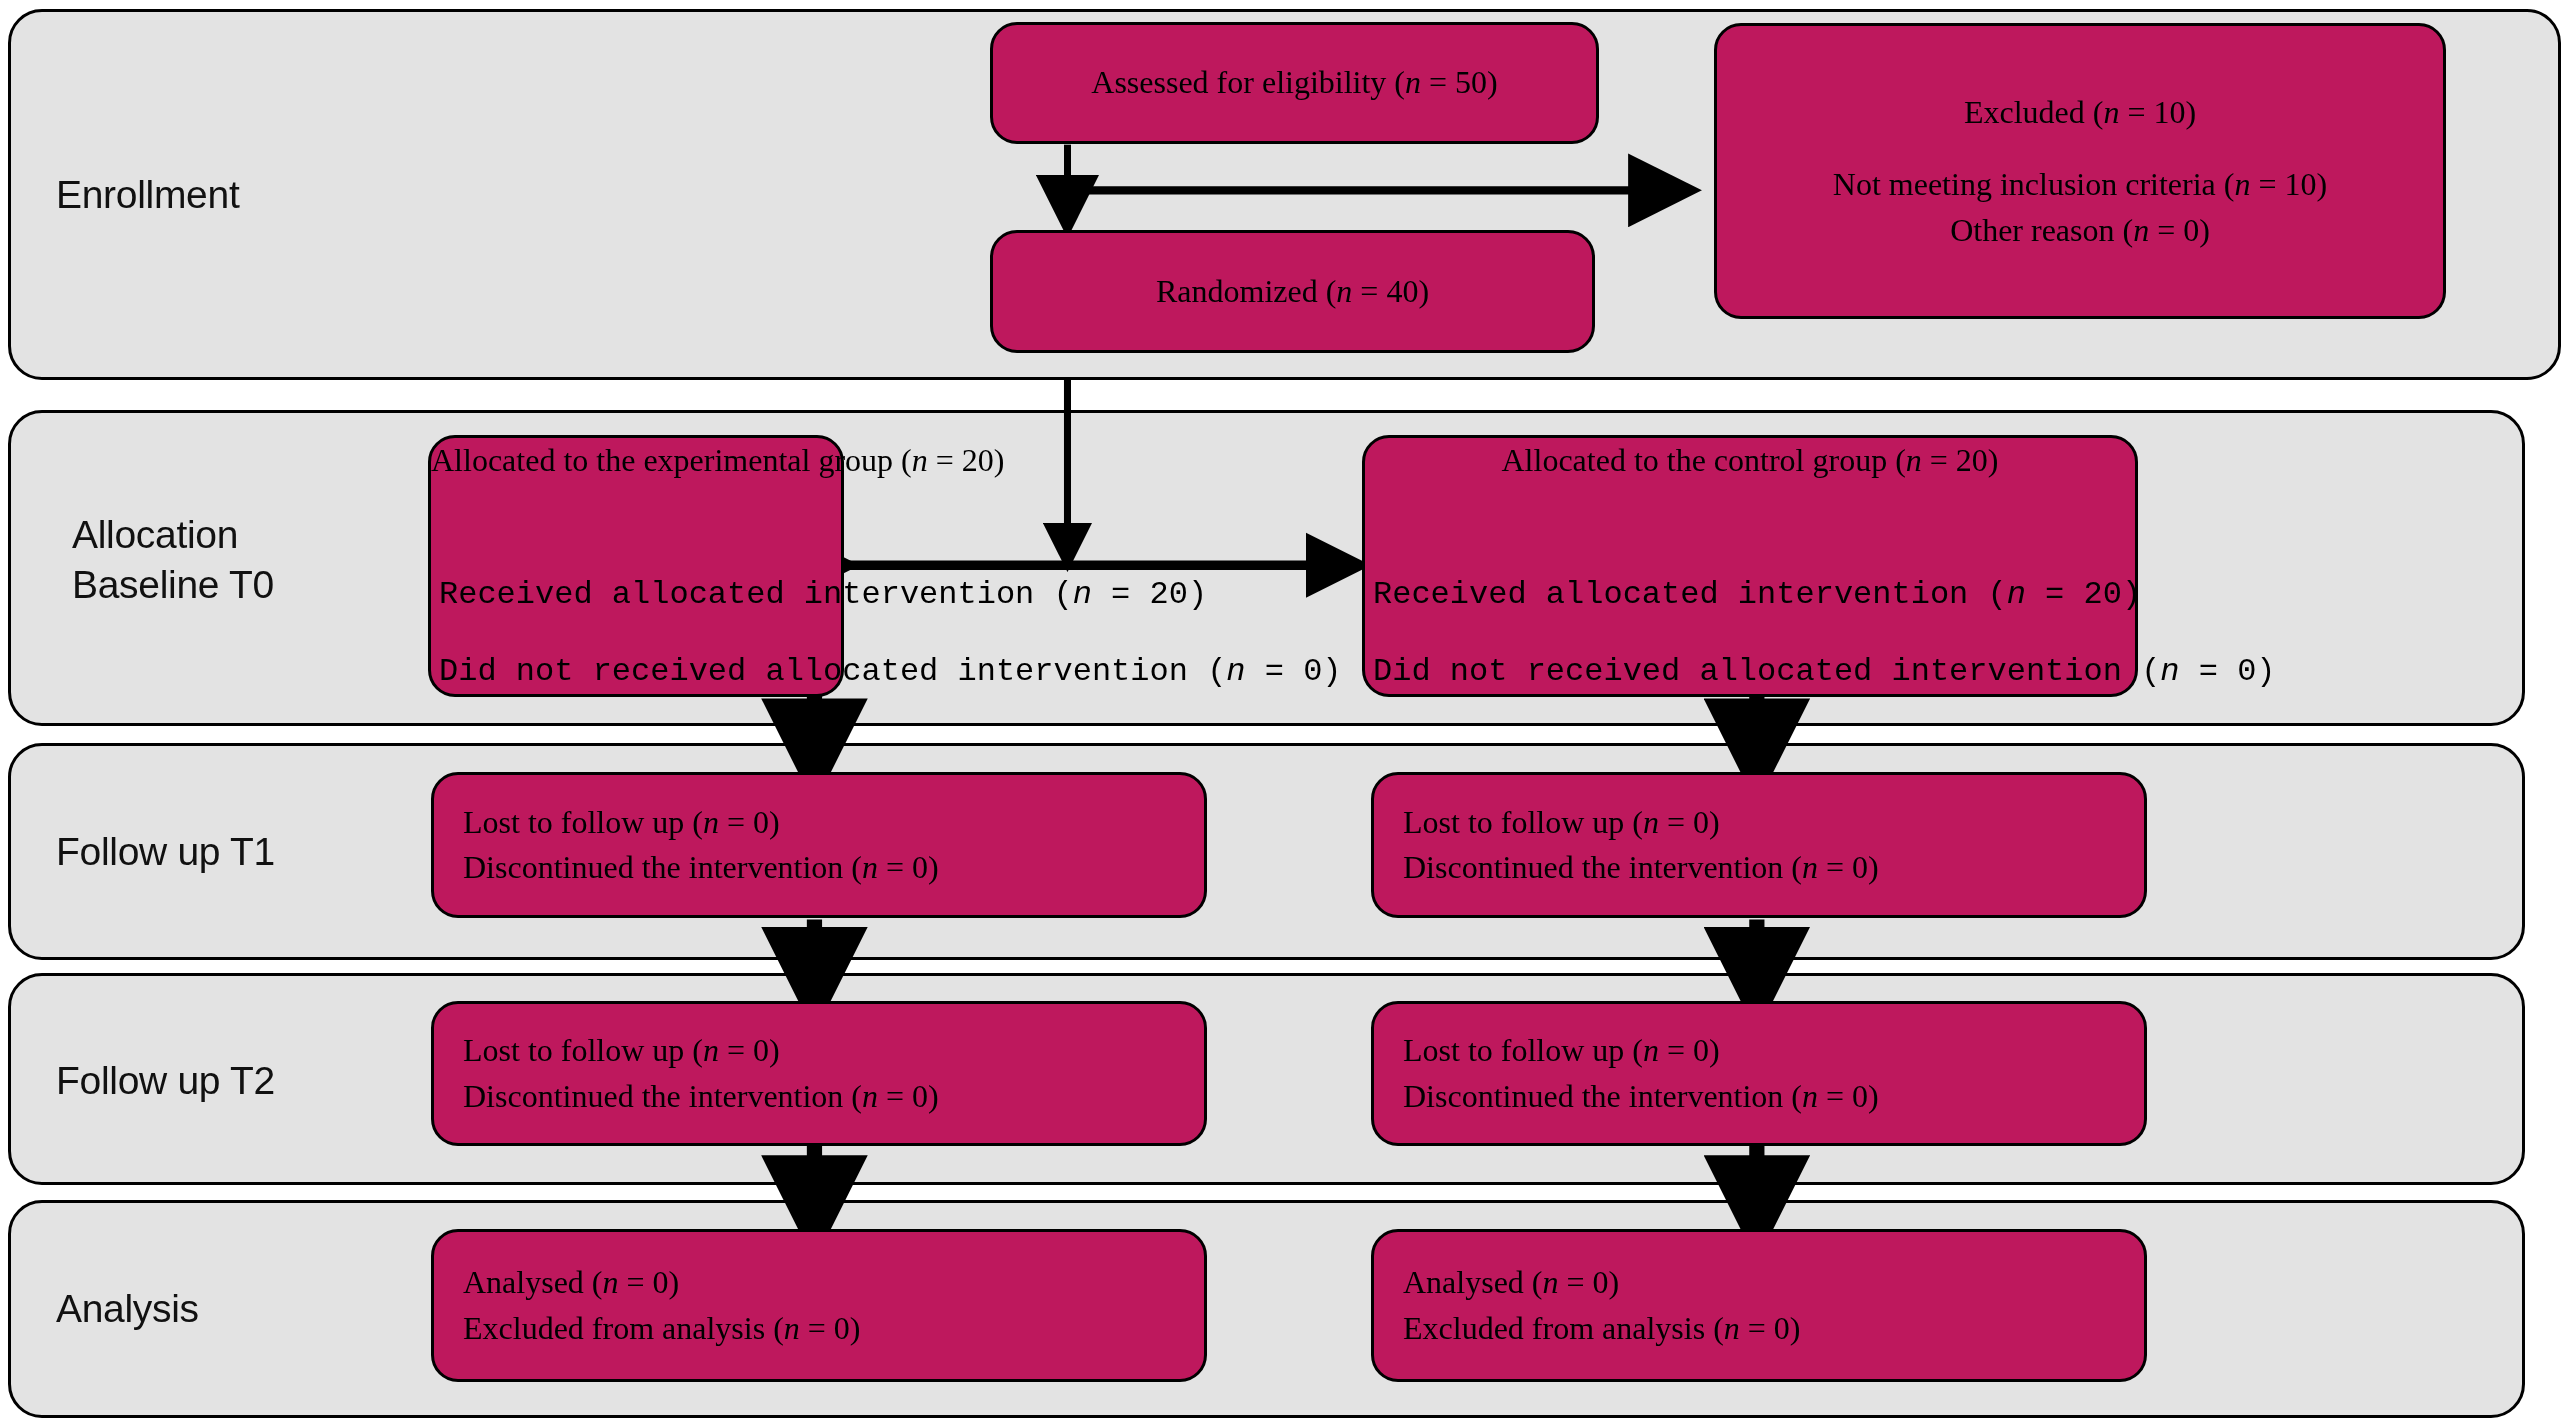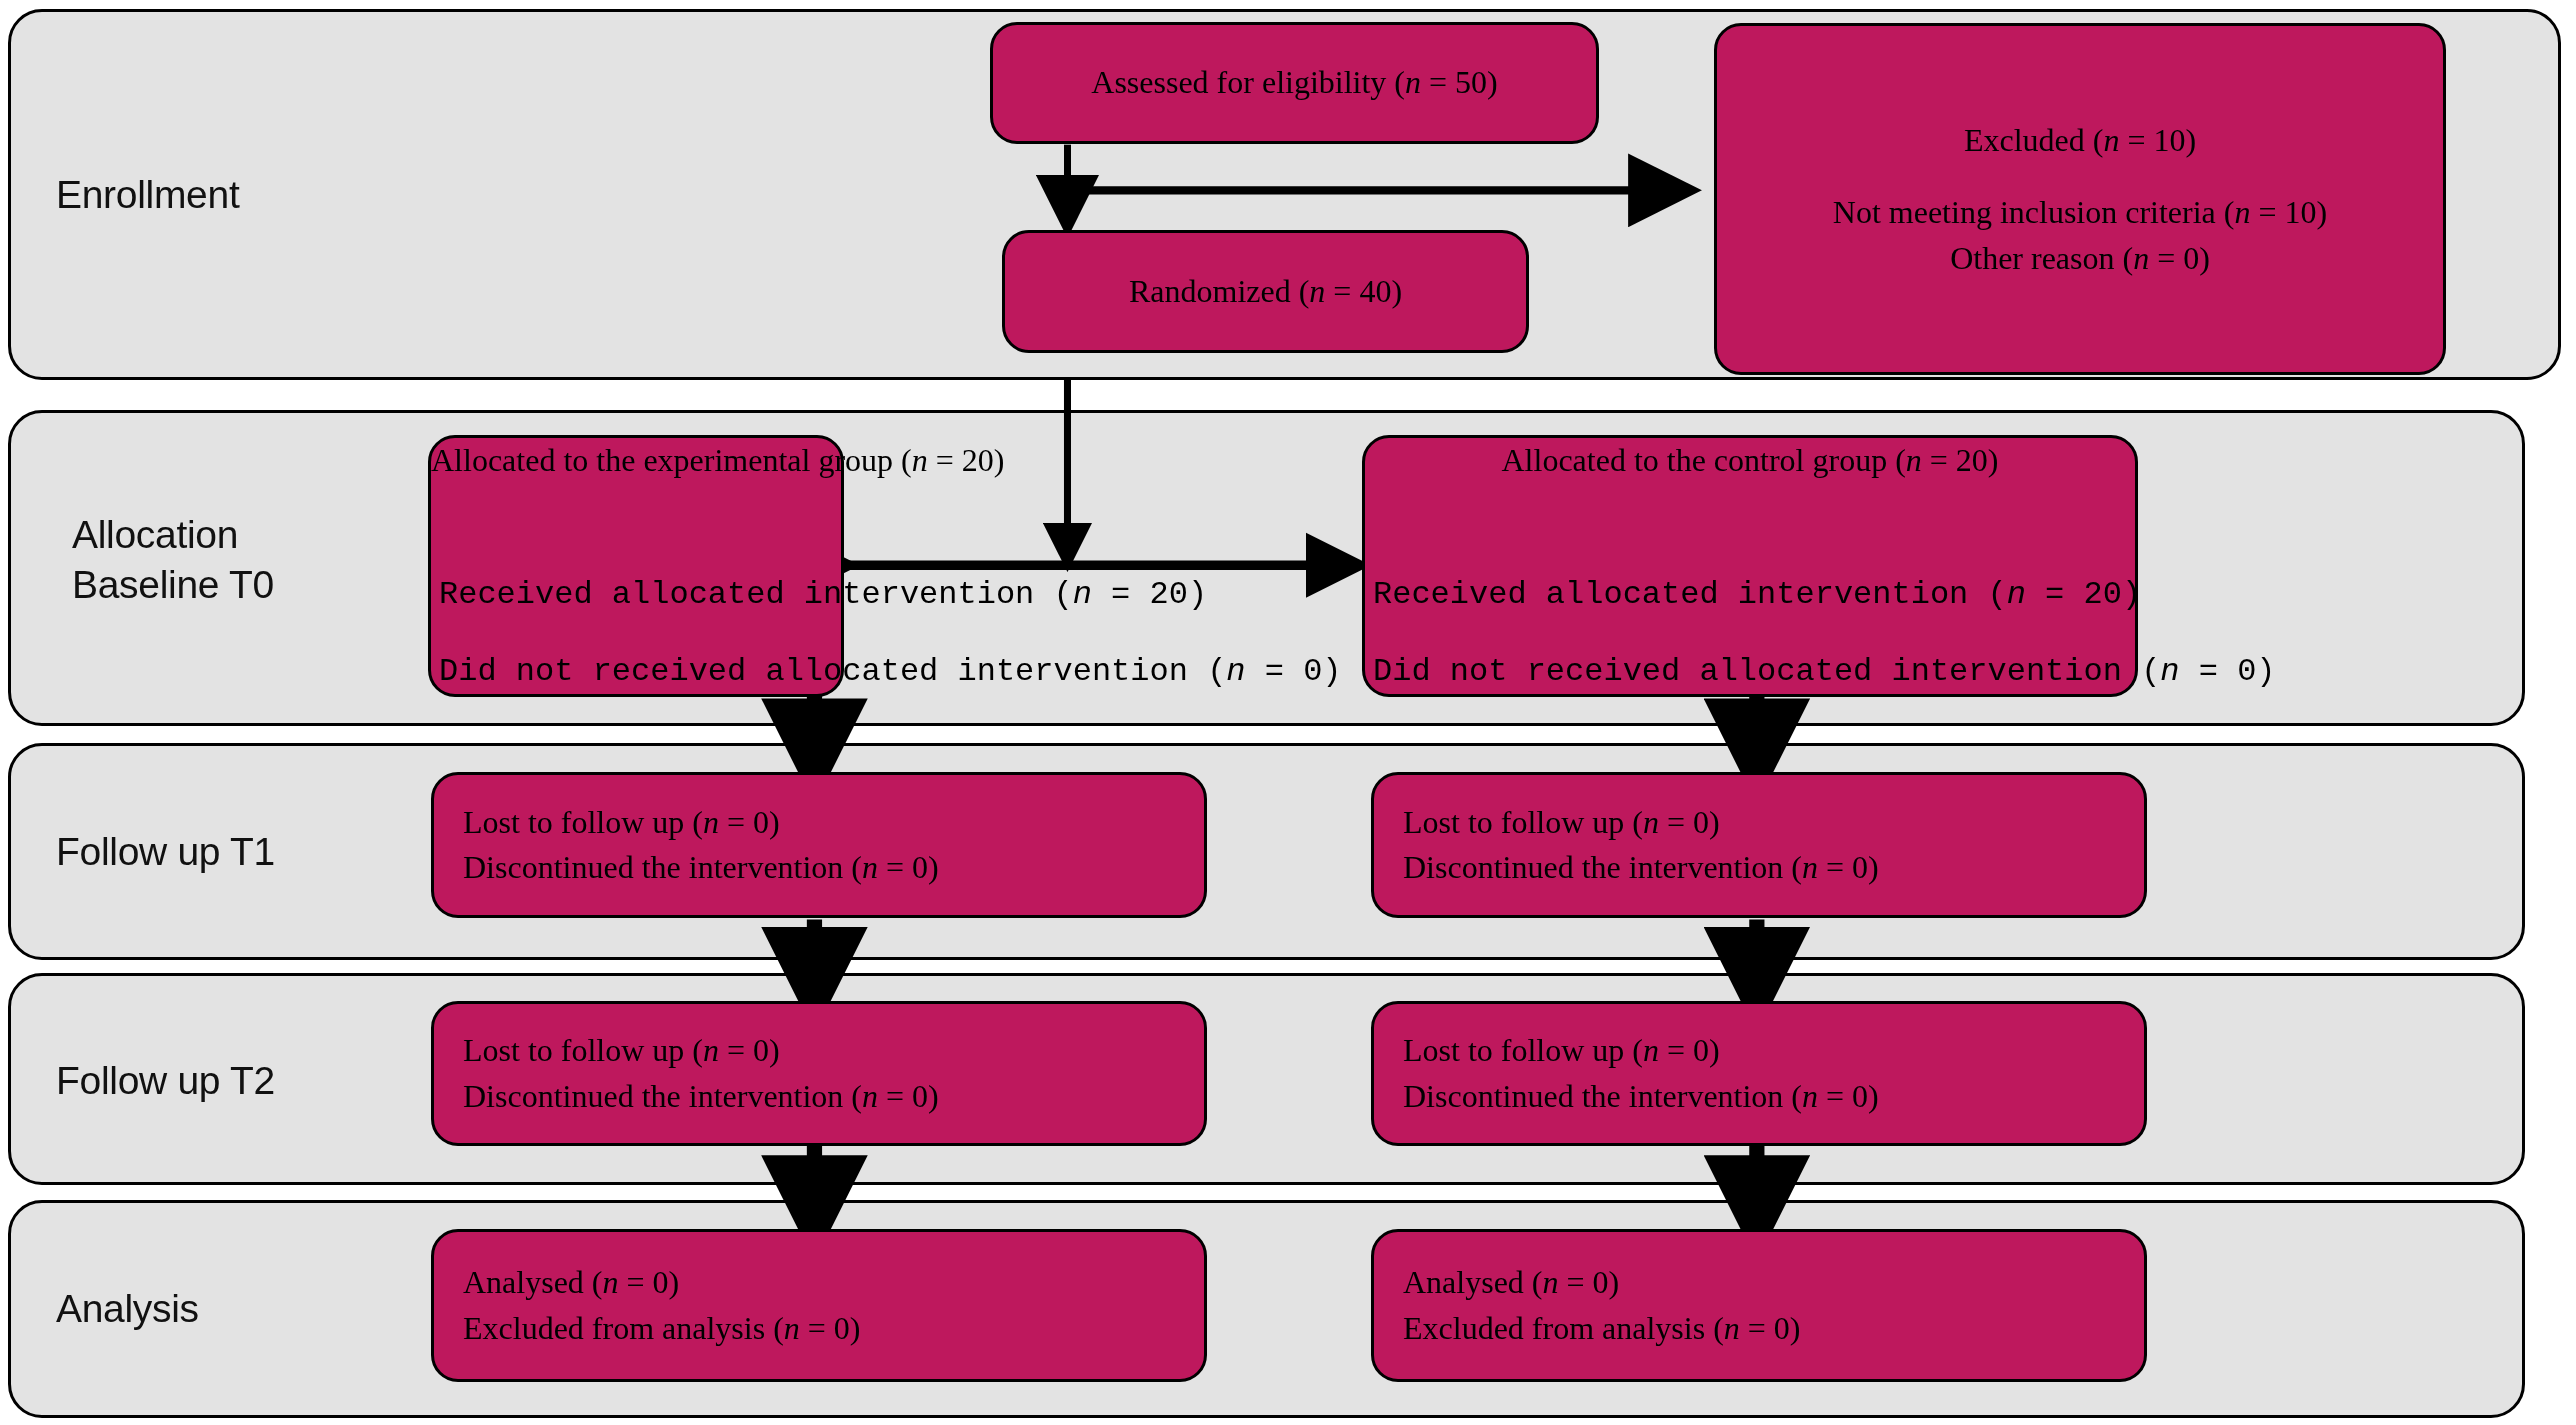--- a/index.html
+++ b/index.html
@@ -97,34 +97,34 @@
 
     <line x1="2999" y1="1955" x2="2999" y2="2118" stroke="#000" stroke-width="26" marker-end="url(#ahs)"></line>
   </svg>
 
   <div class="node center" style="left:990px;top:22px;width:609px;height:122px;">
     <div class="ln">
       <span>Assessed for eligibility (</span><span class="ital">n</span><span> = 50)</span>
     </div>
   </div>
 
-  <div class="node center" style="left:1714px;top:23.4px;width:732px;height:352px;">
+  <div class="node center" style="left:1714px;top:23.4px;width:732px;height:296px;">
     <div class="ln">
       <span>Excluded (</span><span class="ital">n</span><span> = 10)</span>
     </div>
     <div class="gap"></div>
     <div class="ln">
       <span>Not meeting inclusion criteria (</span><span class="ital">n</span><span> = 10)</span>
     </div>
     <div class="ln">
       <span>Other reason (</span><span class="ital">n</span><span> = 0)</span>
     </div>
   </div>
 
-  <div class="node center" style="left:990px;top:230px;width:527px;height:123px;margin-left:12px;">
+  <div class="node center" style="left:990px;top:230px;width:605px;height:123px;">
     <div class="ln">
       <span>Randomized (</span><span class="ital">n</span><span> = 40)</span>
     </div>
   </div>
 
   <div class="node mix" style="left:428px;top:435px;width:416px;height:262px;">
     <div class="ln c">
       <span>Allocated to the experimental group (</span><span class="ital">n</span><span> = 20)</span>
     </div>
     <div class="gap"></div>

